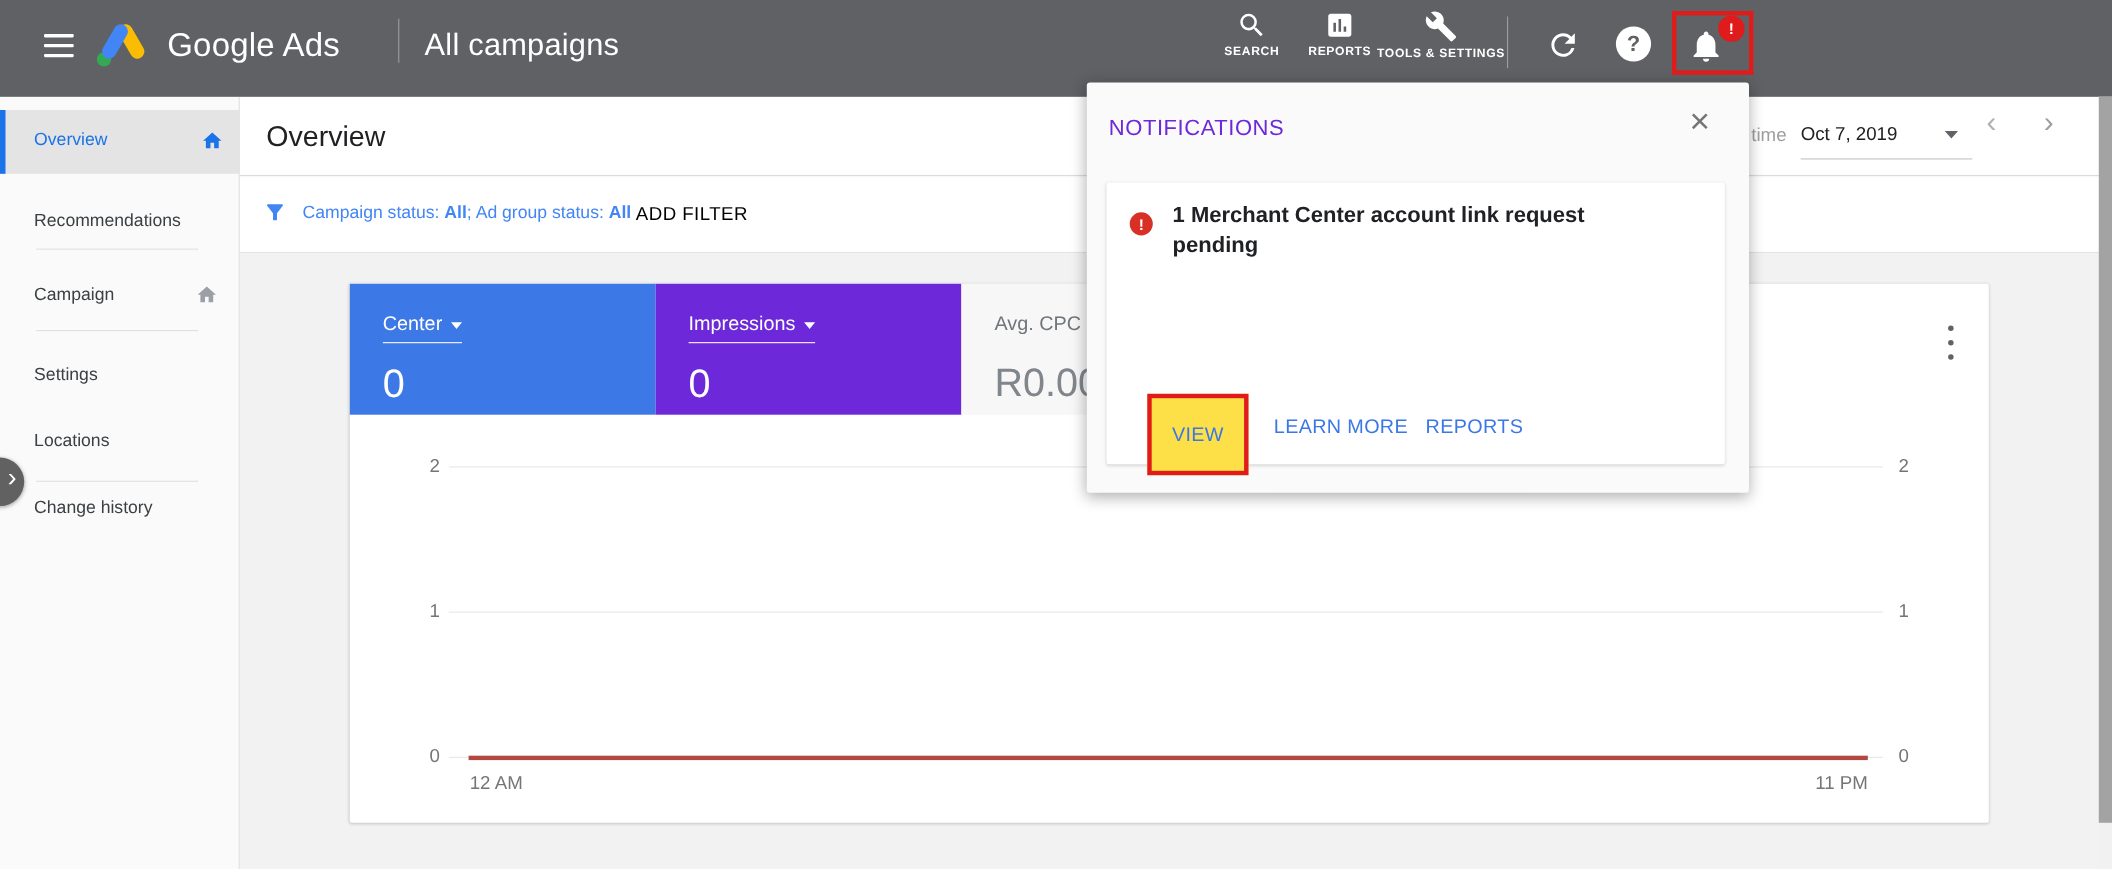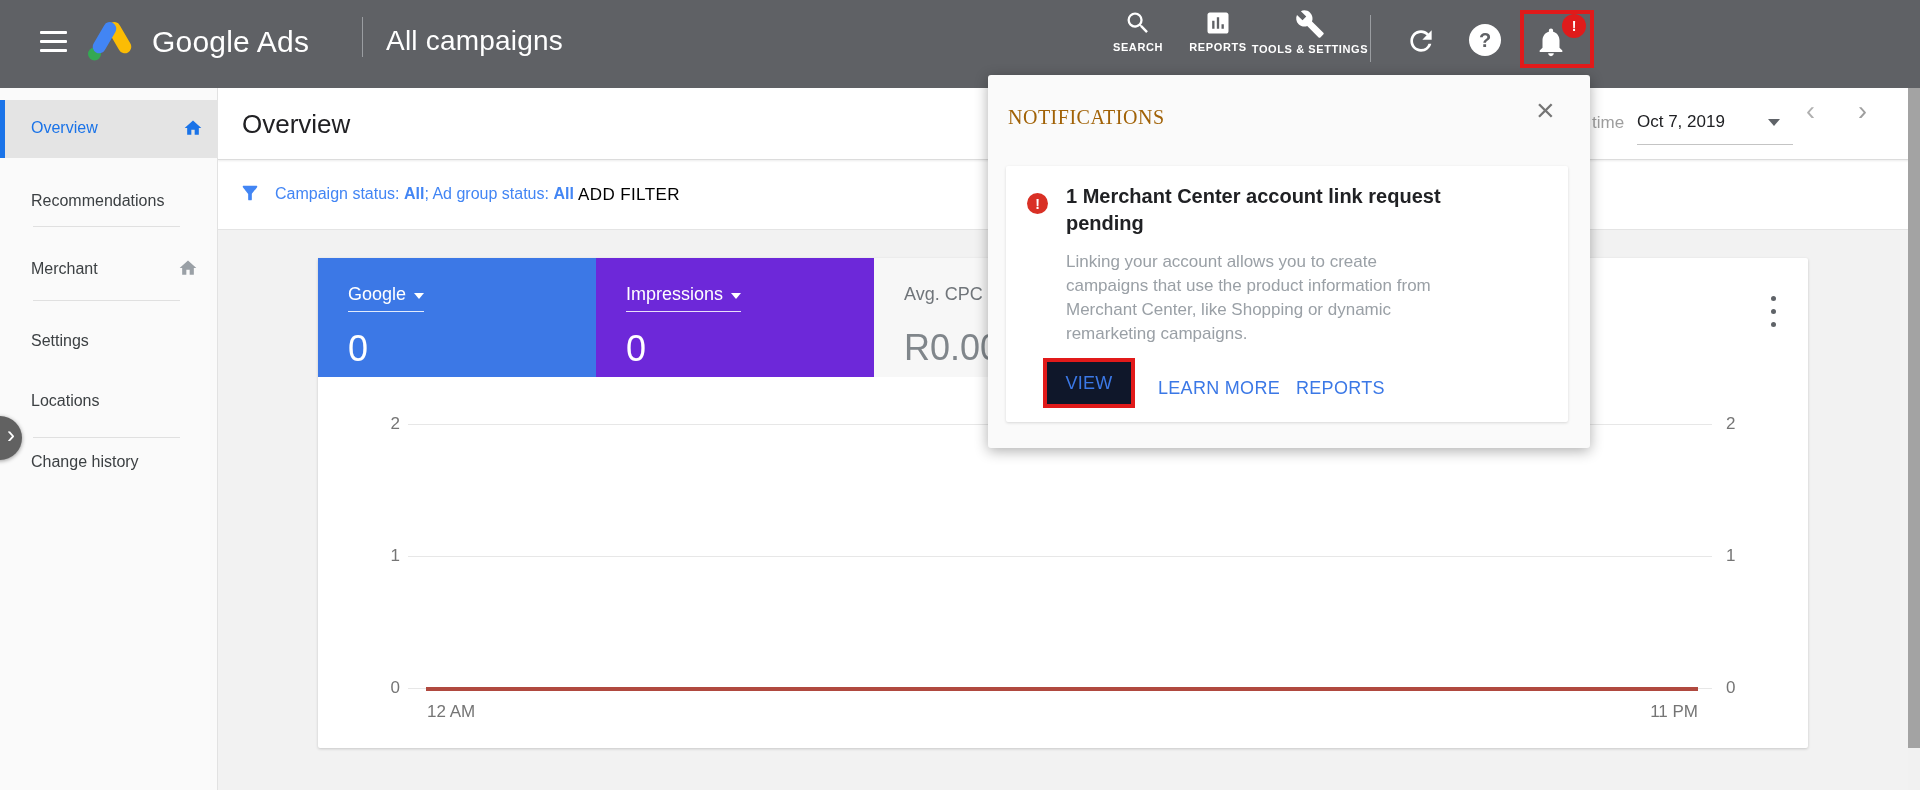--- a/index.html
+++ b/index.html
@@ -88,30 +88,30 @@
   .ytick.left { left:42px; text-align:right; }
   .ytick.right { left:1408px; text-align:left; }
   .ty2 { top:156px; } .ty1 { top:288px; } .ty0 { top:420px; }
   .xtick { position:absolute; top:444px; font-size:17px; color:#757575; }
   #xtick-start { left:109px; }
   #xtick-end { left:1322px; width:58px; text-align:right; }
 
   
   #notif-panel { position:absolute; left:988px; top:75px; width:602px; height:373px; background:#fafafa;
     border-radius:3px; box-shadow:0 3px 14px rgba(0,0,0,.32); z-index:40; }
-  #notif-title { position:absolute; left:20px; top:31px; font-size:20px; color:#a16207; letter-spacing:.5px;font-family:Liberation Serif, serif; }
+  #notif-title { position:absolute; left:20px; top:31px; font-size:20px; color:#6d28d9; letter-spacing:.5px; }
   #notif-close { position:absolute; left:548px; top:17px; font-size:32px; color:#757575; cursor:pointer; font-weight:400; }
   #notif-card { position:absolute; left:18px; top:91px; width:562px; height:256px; background:#fff;
     border-radius:2px; box-shadow:0 1px 3px rgba(0,0,0,.14); }
   #notif-badge { position:absolute; left:21px; top:27px; width:21px; height:21px; border-radius:50%;
     background:#d93025; color:#fff; font-size:14px; font-weight:bold; display:flex; align-items:center; justify-content:center; }
   #notif-item-title { position:absolute; left:60px; top:17px; width:420px; font-size:20px; font-weight:700; color:#202124; line-height:27px; }
   #notif-item-body { position:absolute; left:60px; top:84px; width:385px; font-size:17px; color:#9aa0a6; line-height:24px; }
-  #view-annotation { position:absolute; left:37px; top:192px; width:92px; height:50px; border:4px solid #e11a1a;
-    background:#0f172a; display:flex; align-items:center; justify-content:center; cursor:pointer; }
+  #view-annotation { position:absolute; left:37px; top:192px; width:92px; height:74px; border:4px solid #e11a1a;
+    background:#fde047; display:flex; align-items:center; justify-content:center; cursor:pointer; }
   .notif-action { position:absolute; top:212px; font-size:18px; font-weight:500; color:#3b78e6; letter-spacing:.3px; cursor:pointer; }
   #act-view { position:static; }
   #act-learn { left:152px; } #act-dismiss { left:290px; }
 
   
   #scroll-track { position:absolute; left:1908px; top:88px; width:12px; height:702px; background:#f1f1f1; z-index:45; }
   #scroll-thumb { position:absolute; left:0; top:0; width:12px; height:660px; background:#a3a3a3; cursor:pointer; }
 </style>
 </head>
 <body>
@@ -178,21 +178,21 @@
     <span class="side-lbl">Overview</span>
     <svg class="home-ic" style="top:18px;" width="20" height="20" viewBox="0 0 24 24">
         <path fill="#1a73e8" d="M10 20v-6h4v6h5v-8h3L12 3 2 12h3v8z"></path>
       </svg>
   </div>
   <div id="side-1" class="side-item">
     <span class="side-lbl">Recommendations</span>
   </div>
   <div class="side-div" id="sdiv-1"></div>
   <div id="side-2" class="side-item">
-    <span class="side-lbl">Merchant</span>
+    <span class="side-lbl">Campaign</span>
     <svg class="home-ic" style="top:170px;" width="20" height="20" viewBox="0 0 24 24">
         <path fill="#9aa0a6" d="M10 20v-6h4v6h5v-8h3L12 3 2 12h3v8z"></path>
       </svg>
   </div>
   <div class="side-div" id="sdiv-2"></div>
   <div id="side-3" class="side-item">
     <span class="side-lbl">Settings</span>
   </div>
   <div id="side-4" class="side-item">
     <span class="side-lbl">Locations</span>
@@ -221,21 +221,21 @@
       <path fill="#4285f4" d="M4.25 5.61C6.27 8.2 10 13 10 13v6c0 .55.45 1 1 1h2c.55 0 1-.45 1-1v-6s3.72-4.8 5.74-7.39C20.25 4.95 19.78 4 18.95 4H5.04c-.83 0-1.3.95-.79 1.61z"></path>
     </svg>
   <div id="filter-text">
     <span>Campaign status: </span><span class="b">All</span><span>; Ad group status: </span><span class="b">All</span>
   </div>
   <span id="add-filter">ADD FILTER</span>
 </div>
 
 <div id="chart-card">
   <div id="metric-0" class="metric-box">
-    <span class="m-label"><span>Google</span><span class="m-caret"></span></span>
+    <span class="m-label"><span>Center</span><span class="m-caret"></span></span>
     <div class="m-value">0</div>
   </div>
   <div id="metric-1" class="metric-box">
     <span class="m-label"><span>Impressions</span><span class="m-caret"></span></span>
     <div class="m-value">0</div>
   </div>
   <div id="metric-2" class="metric-box">
     <span class="m-label">Avg. CPC</span>
     <div class="m-value">R0.00</div>
   </div>
@@ -260,21 +260,20 @@
   <div class="xtick" id="xtick-start">12 AM</div>
   <div class="xtick" id="xtick-end">11 PM</div>
 </div>
 
 <div id="notif-panel">
   <div id="notif-title">NOTIFICATIONS</div>
   <div id="notif-close">×</div>
   <div id="notif-card">
     <div id="notif-badge">!</div>
     <div id="notif-item-title">1 Merchant Center account link request pending</div>
-    <div id="notif-item-body">Linking your account allows you to create campaigns that use the product information from Merchant Center, like Shopping or dynamic remarketing campaigns.</div>
     <div id="view-annotation">
       <span id="act-view" class="notif-action">VIEW</span>
     </div>
     <span id="act-learn" class="notif-action">LEARN MORE</span>
     <span id="act-dismiss" class="notif-action">REPORTS</span>
   </div>
 </div>
 
 <div id="scroll-track">
   <div id="scroll-thumb"></div>

